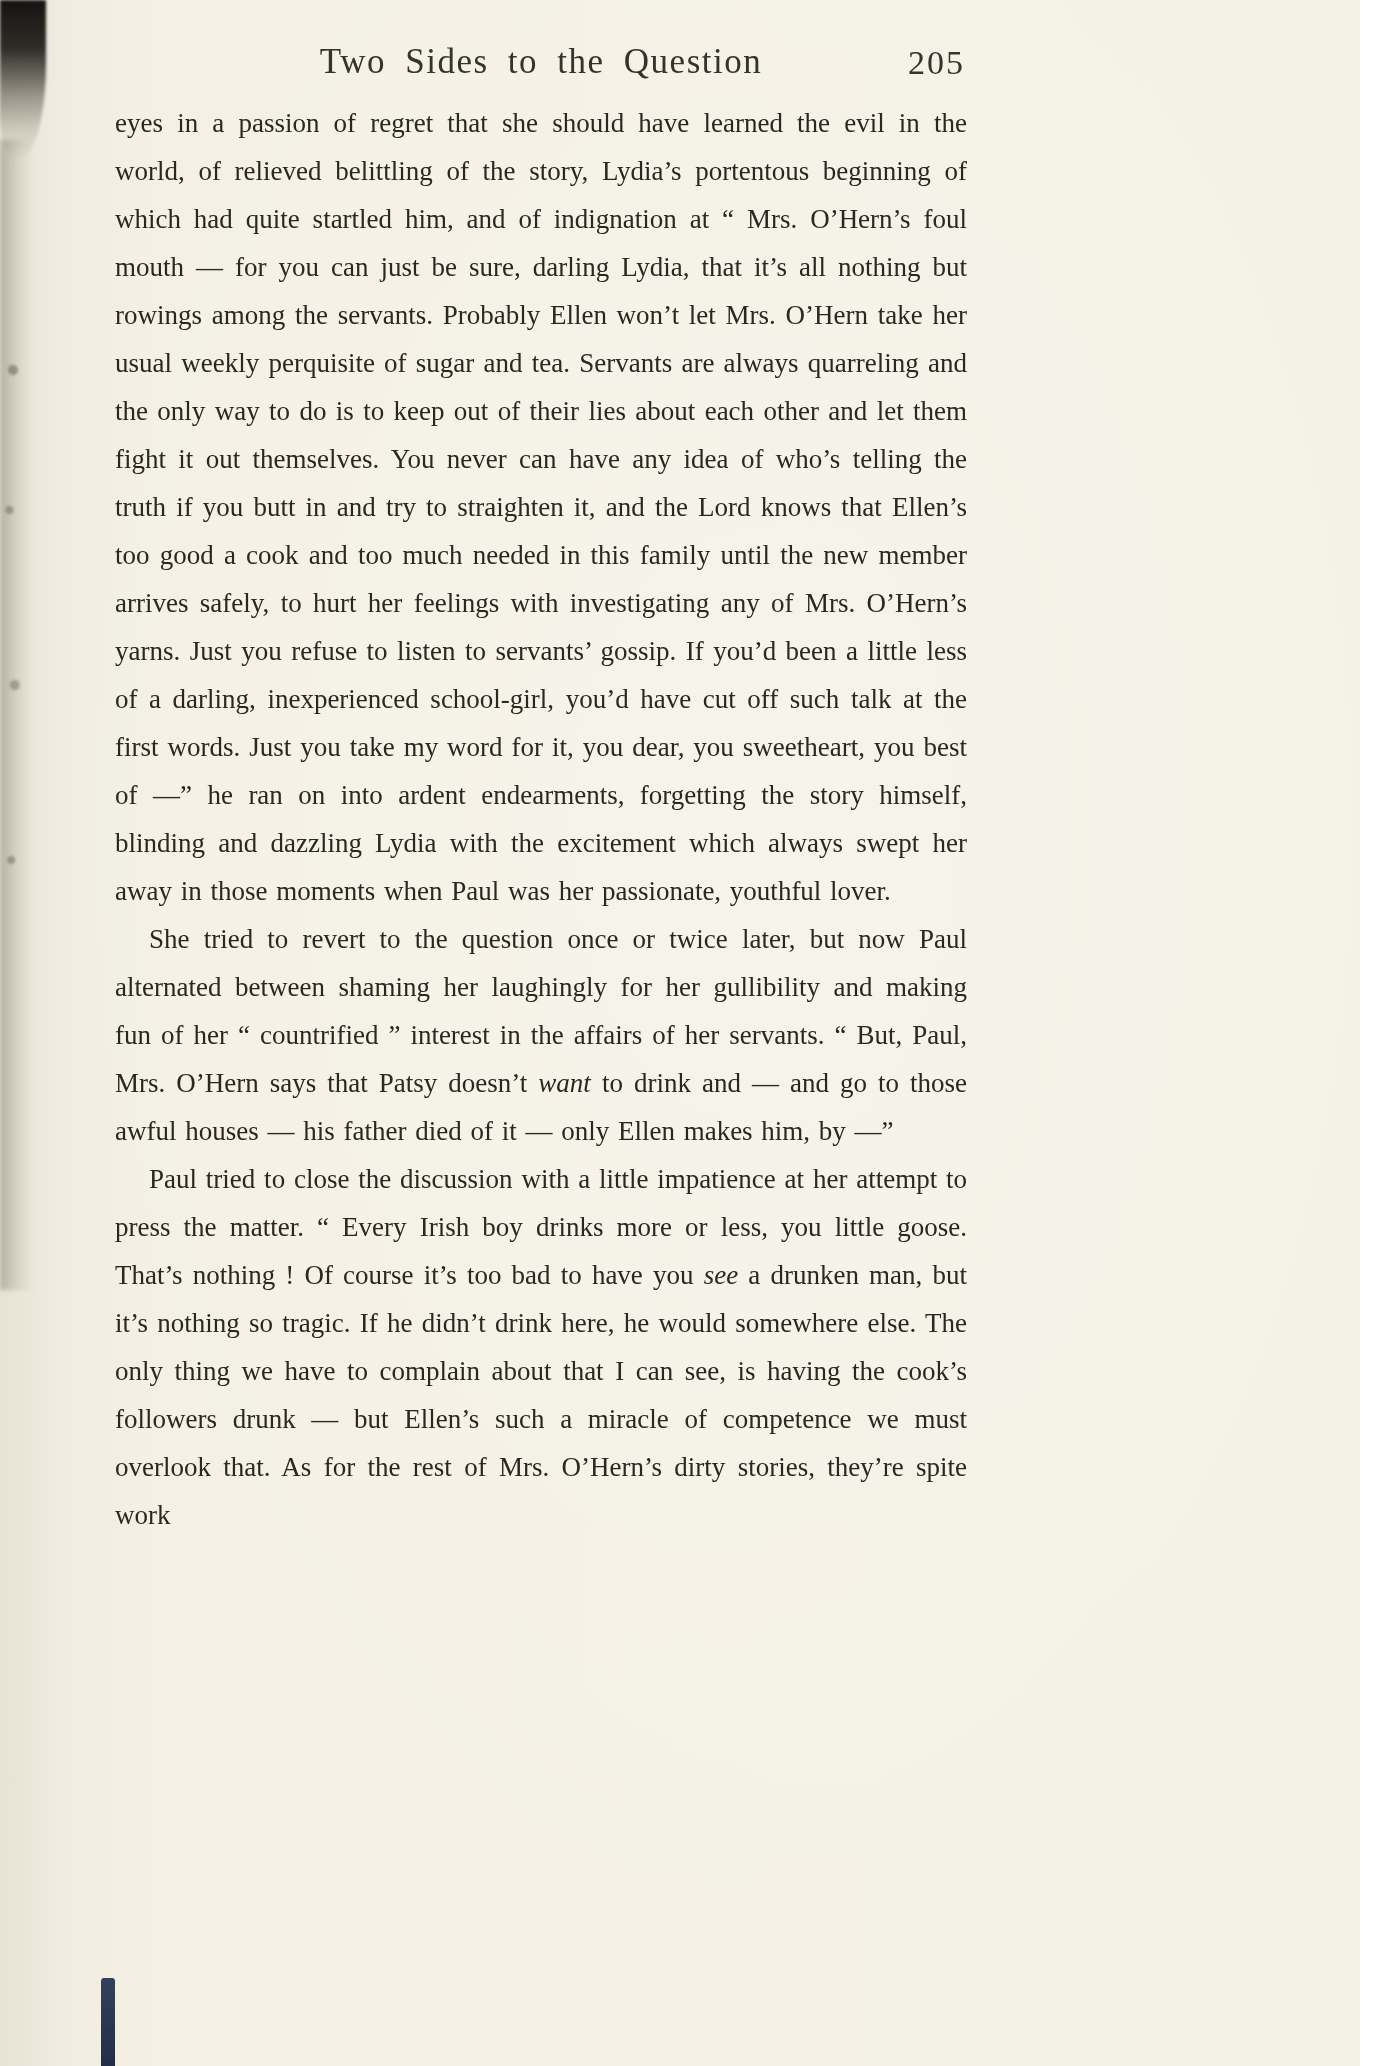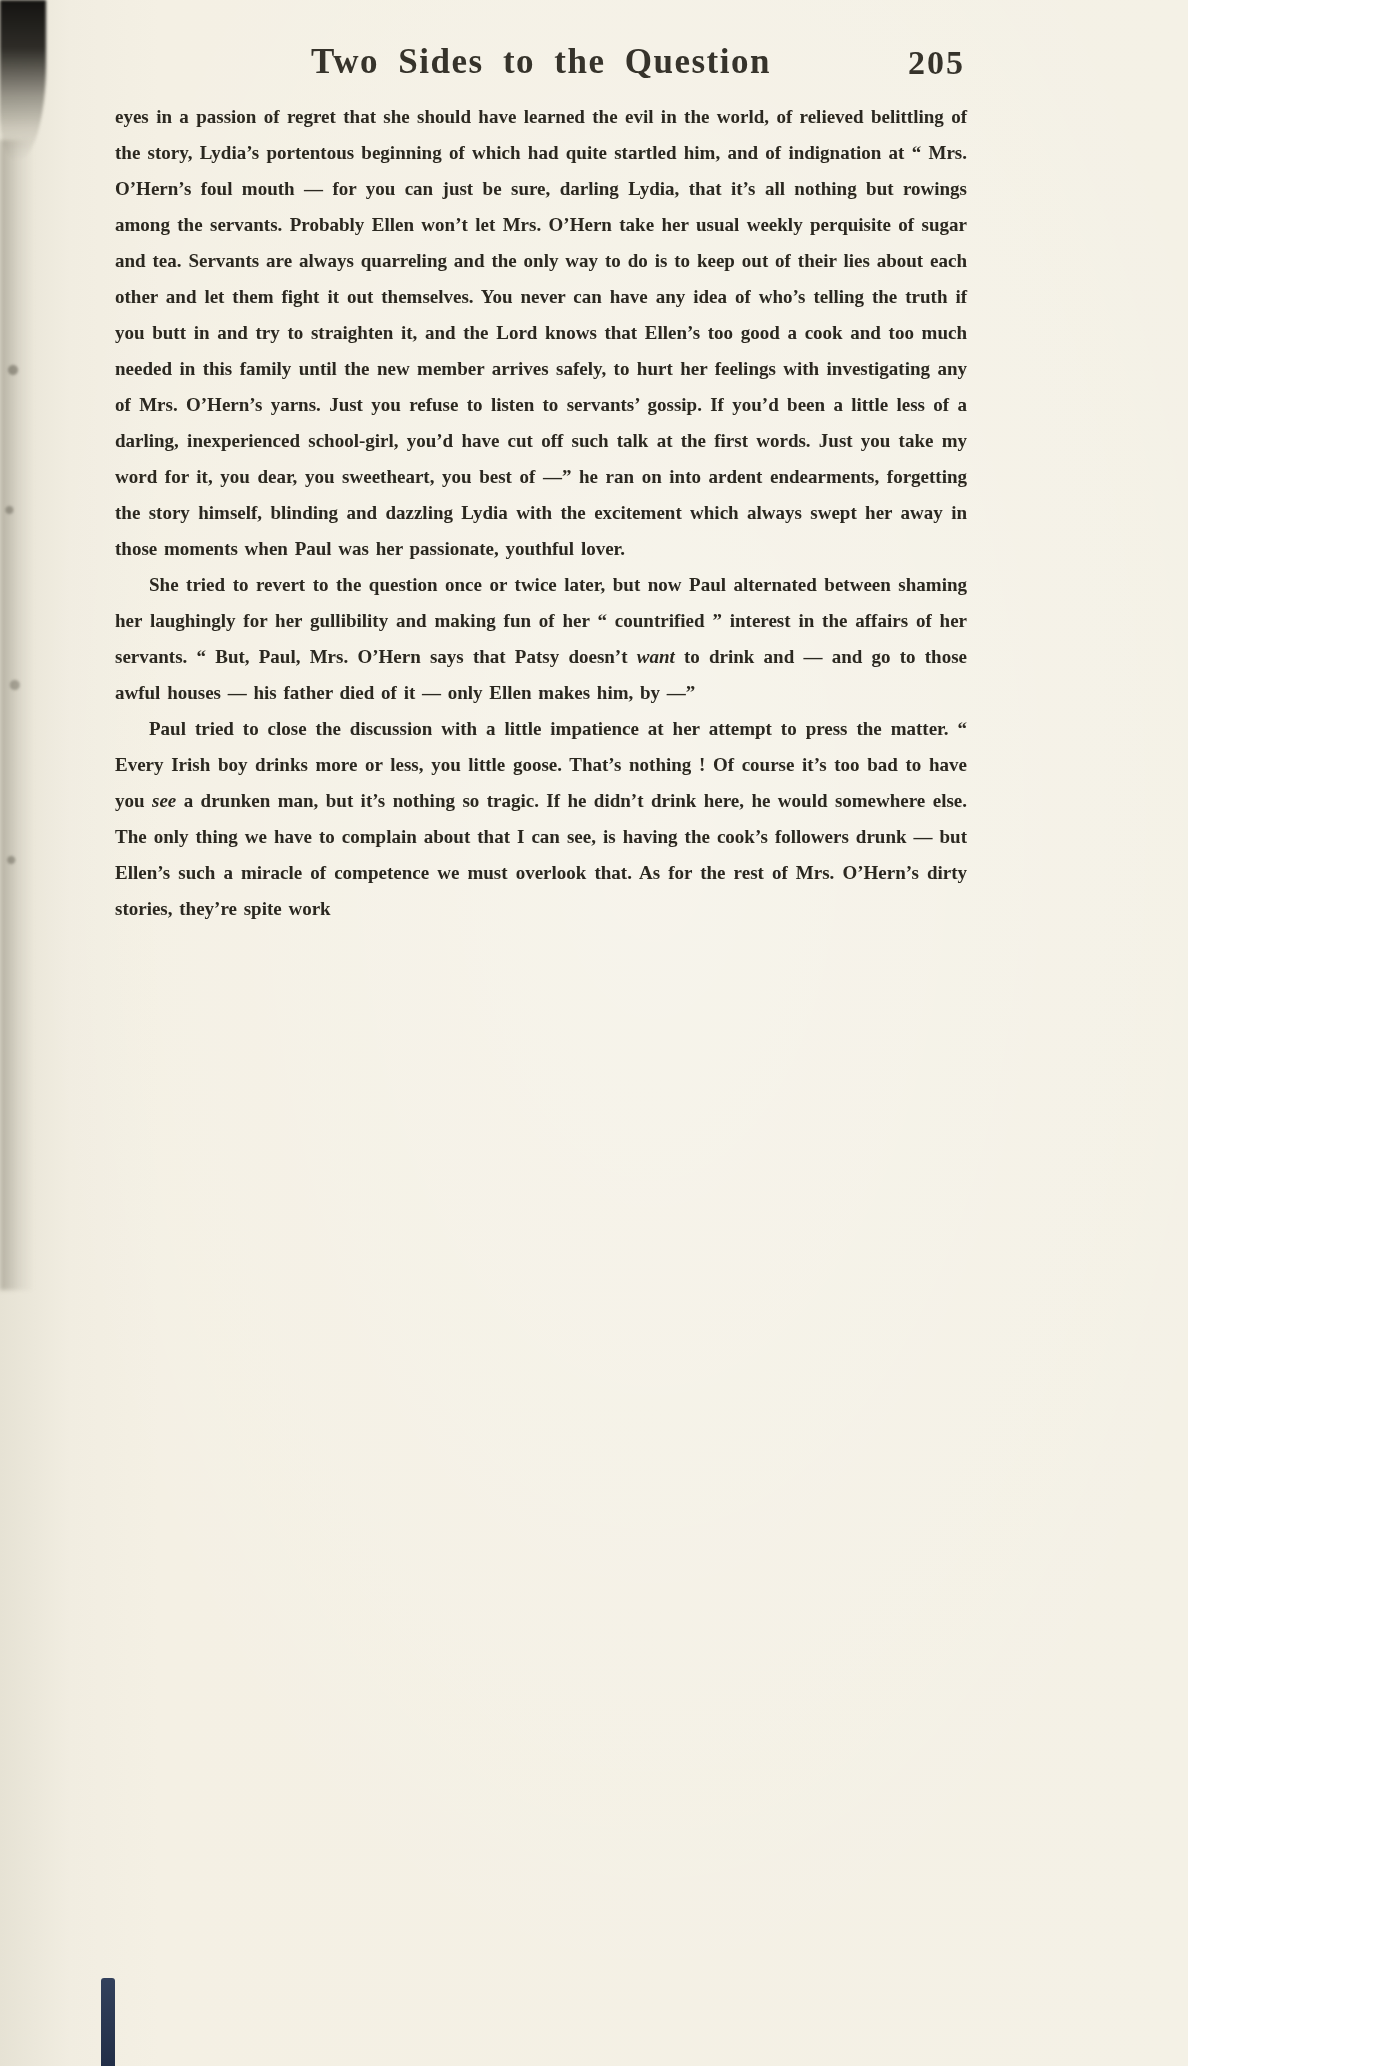--- a/index.html
+++ b/index.html
@@ -7,27 +7,26 @@
     padding: 0;
   }
   body {
     width: 1389px;
     height: 2066px;
     overflow: hidden;
     font-family: "Liberation Serif", serif;
   }
   .page {
     position: relative;
-    width: 1188px;
+    width: 1360px;
     height: 2066px;
     background:
       radial-gradient(ellipse at 55% 40%, rgba(255,255,255,0.25), rgba(0,0,0,0) 70%),
       linear-gradient(90deg, #e6e2d4 0px, #f1ede1 70px, #f4f0e4 160px, #f4f1e6 100%);
     color: #2b2820;
-    font-weight: bold;
   }
   
   .artifact { pointer-events: none; }
   .corner-blob {
     position: absolute;
     left: 0; top: 0;
     width: 46px; height: 160px;
     background: linear-gradient(180deg,
       #141311 0%,
       #2e2c27 30%,
@@ -89,22 +88,22 @@
     top: 2px;
     font-size: 34px;
     letter-spacing: 2px;
   }
   
   .body-text {
     position: absolute;
     top: 99px;
     left: 115px;
     width: 852px;
-    font-size: 19px;
-    line-height: 36px;
+    font-size: 27px;
+    line-height: 48px;
     text-align: justify;
     color: #2b2820;
     word-spacing: 2px;
   }
   .para {
     margin: 0;
     text-indent: 0;
   }
   .para.indent {
     text-indent: 34px;

